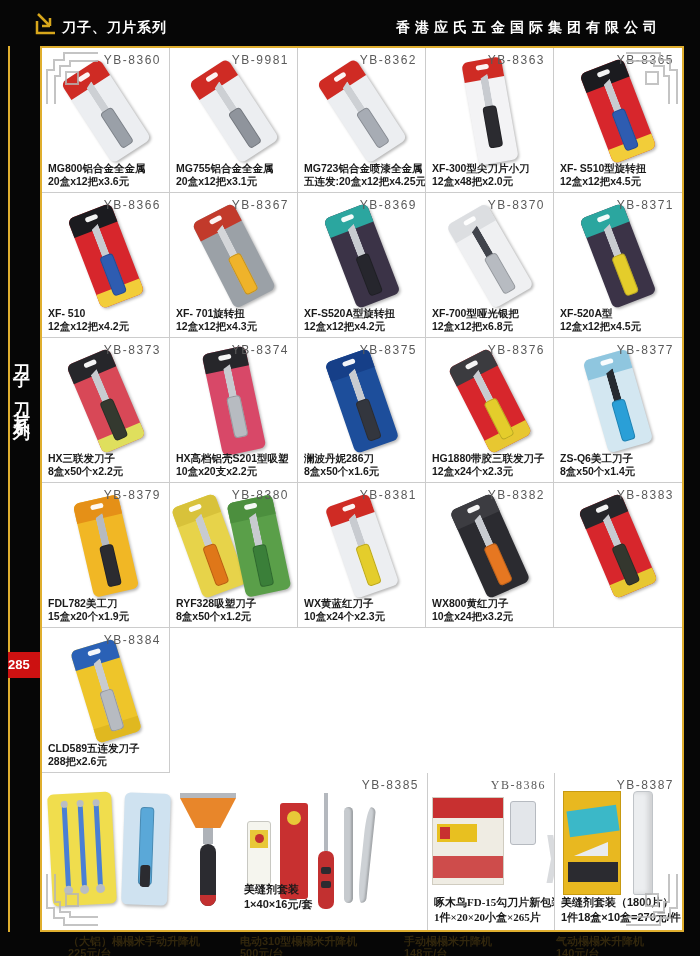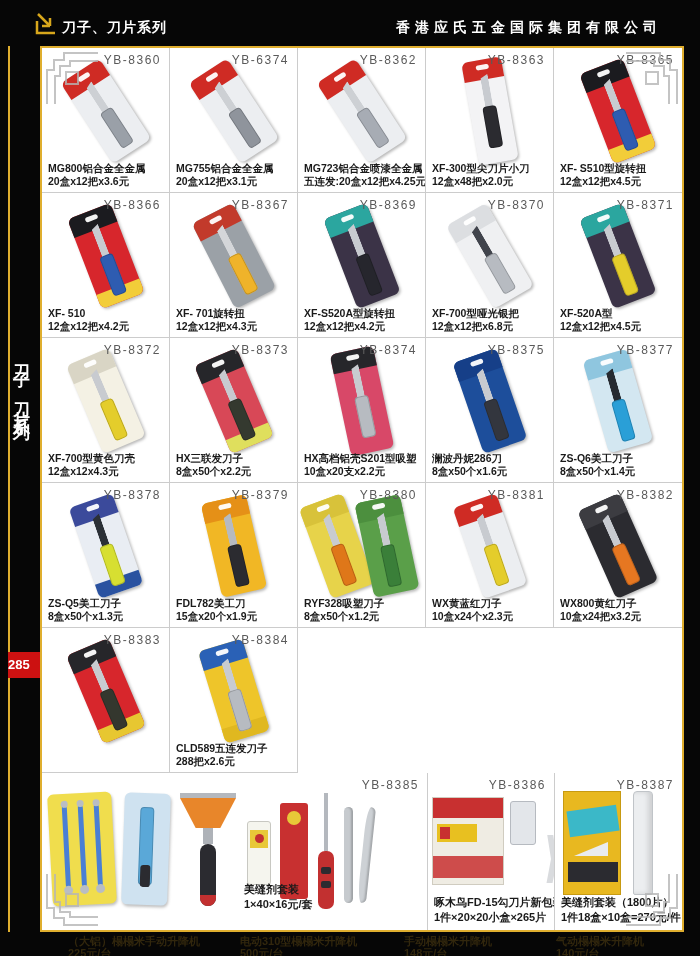--- a/index.html
+++ b/index.html
@@ -45,21 +45,21 @@
   .pcard .hole{position:absolute;top:5px;left:50%;transform:translateX(-50%);width:13px;height:5px;background:#fff;border-radius:3px;z-index:3;opacity:.95;}
   .pcard .blade{position:absolute;top:15px;left:50%;margin-left:-4px;width:8px;height:36px;background:var(--blade,#ccc);
                 clip-path:polygon(0 10%,100% 0,100% 100%,0 100%);z-index:2;}
   .pcard .body{position:absolute;top:47px;left:50%;margin-left:-7px;width:14px;height:42px;background:var(--body,#999);
                border-radius:4px;box-shadow:inset 0 0 0 1px rgba(0,0,0,.18);z-index:2;}
 
   
   #bottom-row{display:flex;height:157px;}
   .bcell{position:relative;border-right:1px solid #cccccc;overflow:hidden;}
   .bcell.b1{width:386px;}
-  .bcell.b2{width:127px;}
+  .bcell.b2{width:127px;font-family:Liberation Serif, serif;}
   .bcell.b3{width:127px;border-right:none;}
   .b-desc{position:absolute;bottom:5px;left:6px;font-size:11px;font-weight:bold;color:#1a1a1a;line-height:1.35;white-space:nowrap;z-index:4;}
   .b1 .b-desc{left:202px;bottom:18px;}
 
   .b1-row{position:absolute;left:8px;top:20px;display:flex;align-items:flex-start;gap:9px;}
   .bl-y{position:relative;width:64px;height:112px;background:#f0dd4d;border-radius:6px;transform:rotate(-3deg);
         box-shadow:1px 2px 3px rgba(0,0,0,.25);display:flex;justify-content:space-around;padding:12px 8px;}
   .stick{width:5px;height:82px;background:#4a7fd4;border-radius:3px;position:relative;}
   .stick:after{content:"";position:absolute;bottom:-7px;left:-2px;width:9px;height:9px;border-radius:50%;background:#b9bdc3;}
   .stick:before{content:"";position:absolute;top:-5px;left:-1px;width:7px;height:7px;border-radius:50%;background:#b9bdc3;}
@@ -190,21 +190,21 @@
       </div>
 
     </div>
     <div class="p-desc">
       <div class="d1">MG800铝合金全金属</div>
       <div class="d2">20盒x12把x3.6元</div>
     </div>
   </div>
 
   <div class="cell">
-    <div class="p-code">YB-6374</div>
+    <div class="p-code">YB-9981</div>
     <div class="p-visual">
       <div class="pcard c1" style="--rot: -33deg; --card: #eceef1; --head: #cf2b24; --body: #8f949c; --blade: #cdd0d4;">
         <div class="head"></div>
         <div class="foot"></div>
         <div class="hole"></div>
         <div class="blade"></div>
         <div class="body"></div>
       </div>
 
     </div>
@@ -353,37 +353,20 @@
         <div class="body"></div>
       </div>
 
     </div>
     <div class="p-desc">
       <div class="d1">XF-520A型</div>
       <div class="d2">12盒x12把x4.5元</div>
     </div>
   </div>
 
-  <div class="cell">
-    <div class="p-code">YB-8372</div>
-    <div class="p-visual">
-      <div class="pcard c1" style="--rot: -23deg; --card: #f4f1e4; --head: #d9d5c5; --body: #e4cd2b; --blade: #c8cbd0;">
-        <div class="head"></div>
-        <div class="foot"></div>
-        <div class="hole"></div>
-        <div class="blade"></div>
-        <div class="body"></div>
-      </div>
-
-    </div>
-    <div class="p-desc">
-      <div class="d1">XF-700型黄色刀壳</div>
-      <div class="d2">12盒x12x4.3元</div>
-    </div>
-  </div>
 
   <div class="cell">
     <div class="p-code">YB-8373</div>
     <div class="p-visual">
       <div class="pcard c1" style="--rot: -23deg; --card: #d84857; --head: #26262a; --body: #34392f; --blade: #c8cbd0; --foot: #dfdf5d;">
         <div class="head"></div>
         <div class="foot"></div>
         <div class="hole"></div>
         <div class="blade"></div>
         <div class="body"></div>
@@ -425,56 +408,56 @@
         <div class="body"></div>
       </div>
 
     </div>
     <div class="p-desc">
       <div class="d1">澜波丹妮286刀</div>
       <div class="d2">8盒x50个x1.6元</div>
     </div>
   </div>
 
+  <div class="cell">
+    <div class="p-code">YB-8376</div>
+    <div class="p-visual">
+      <div class="pcard c1" style="--rot: -27deg; --card: #d7262c; --head: #3b3b3f; --body: #e4cd2b; --blade: #c8cbd0; --foot: #e7c731;">
+        <div class="head"></div>
+        <div class="foot"></div>
+        <div class="hole"></div>
+        <div class="blade"></div>
+        <div class="body"></div>
+      </div>
+
+    </div>
+    <div class="p-desc">
+      <div class="d1">HG1880带胶三联发刀子</div>
+      <div class="d2">12盒x24个x2.3元</div>
+    </div>
+  </div>
 
   <div class="cell">
     <div class="p-code">YB-8377</div>
     <div class="p-visual">
       <div class="pcard c1" style="--rot: -16deg; --card: #d3e7f1; --head: #8fc6df; --body: #2a9fd7; --blade: #262b31;">
         <div class="head"></div>
         <div class="foot"></div>
         <div class="hole"></div>
         <div class="blade"></div>
         <div class="body"></div>
       </div>
 
     </div>
     <div class="p-desc">
       <div class="d1">ZS-Q6美工刀子</div>
       <div class="d2">8盒x50个x1.4元</div>
     </div>
   </div>
 
-  <div class="cell">
-    <div class="p-code">YB-8378</div>
-    <div class="p-visual">
-      <div class="pcard c1" style="--rot: -19deg; --card: #e9edf3; --head: #3b4a9b; --body: #d7df31; --blade: #2b3036; --foot: #2a52a0;">
-        <div class="head"></div>
-        <div class="foot"></div>
-        <div class="hole"></div>
-        <div class="blade"></div>
-        <div class="body"></div>
-      </div>
-
-    </div>
-    <div class="p-desc">
-      <div class="d1">ZS-Q5美工刀子</div>
-      <div class="d2">8盒x50个x1.3元</div>
-    </div>
-  </div>
 
   <div class="cell">
     <div class="p-code">YB-8379</div>
     <div class="p-visual">
       <div class="pcard c1" style="--rot: -13deg; --card: #f1b725; --head: #e59017; --body: #2b2b30; --blade: #b6bac0;">
         <div class="head"></div>
         <div class="foot"></div>
         <div class="hole"></div>
         <div class="blade"></div>
         <div class="body"></div>

